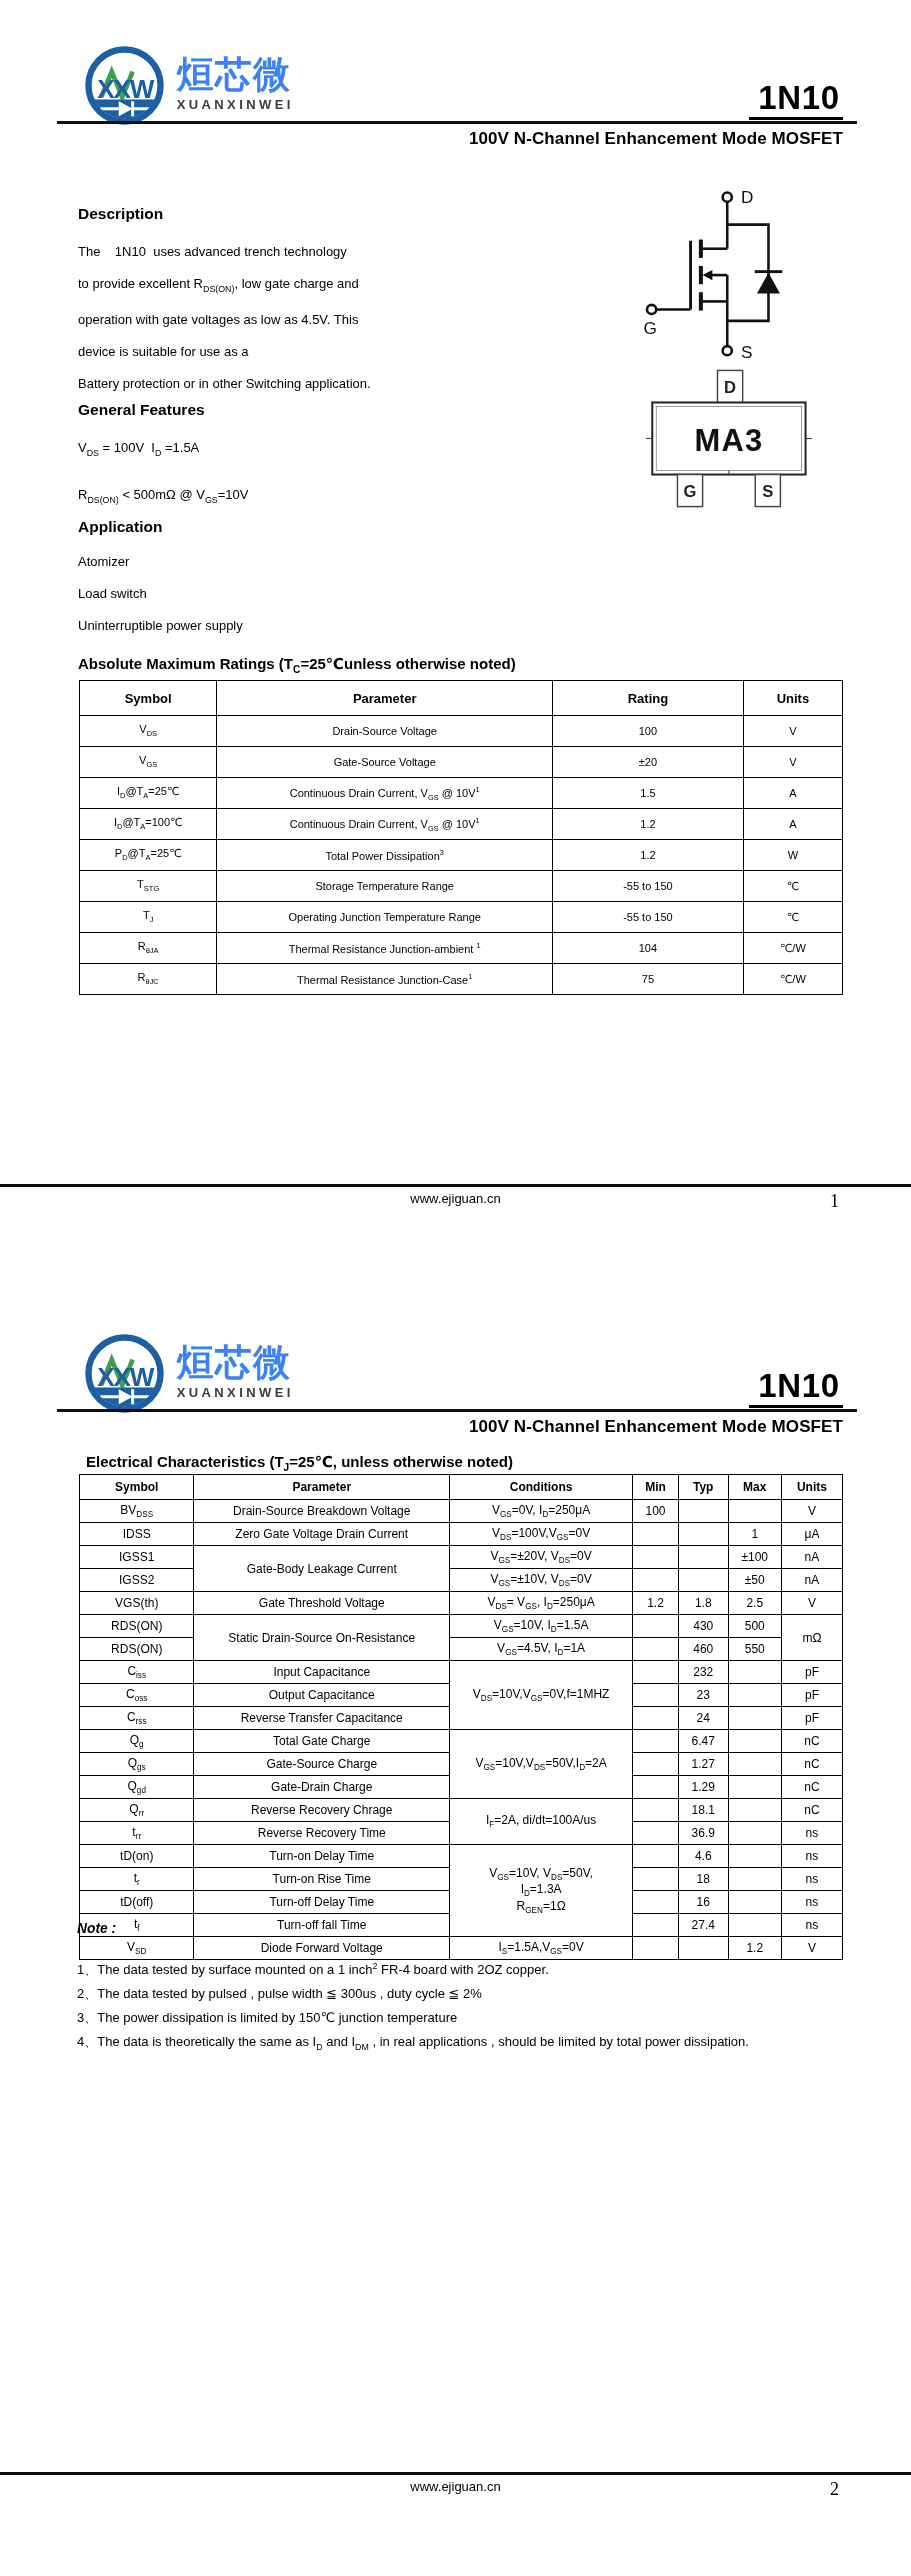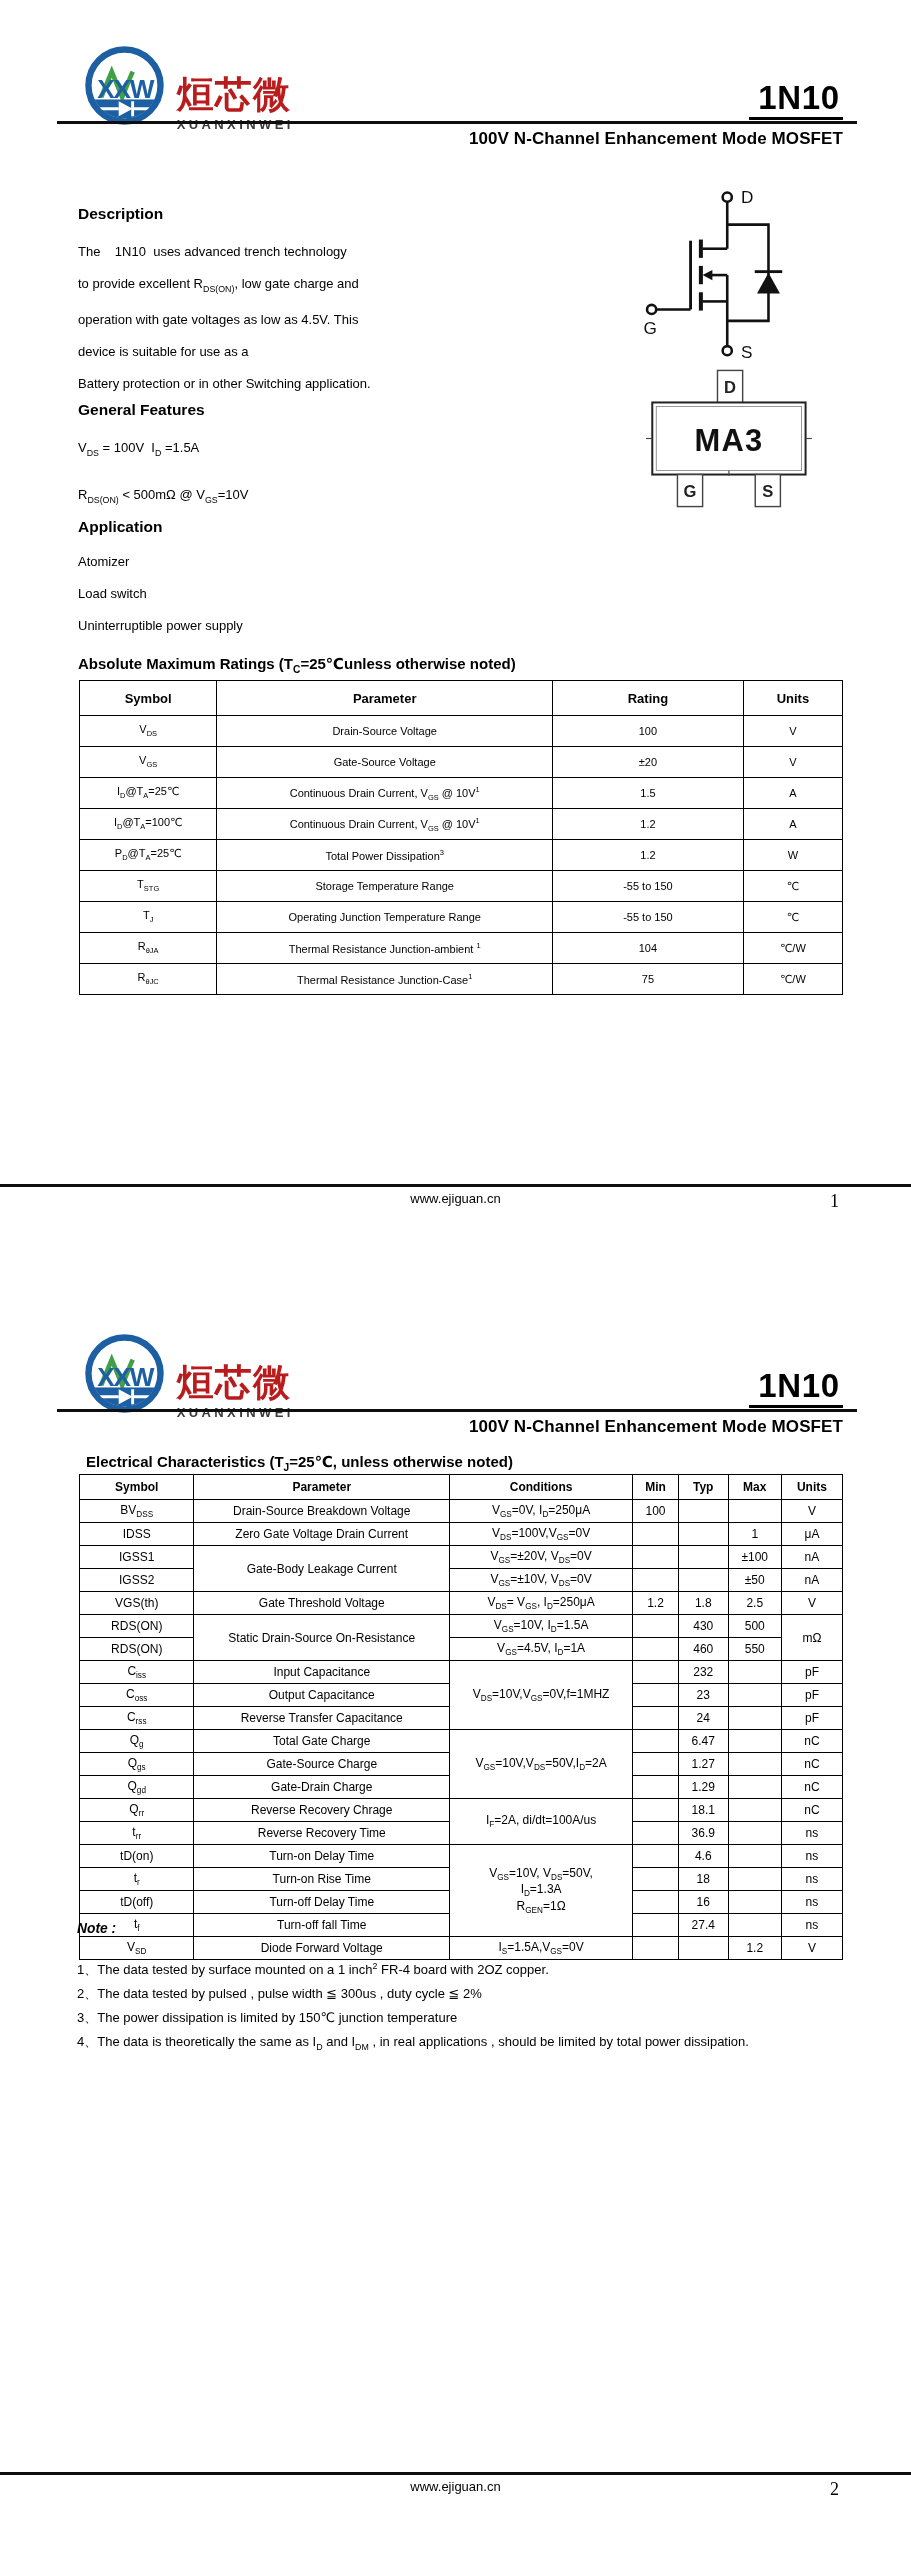--- a/index.html
+++ b/index.html
@@ -2,24 +2,24 @@
 <html style="font-size:9.2px"><head>
 <meta charset="utf-8">
 <style>
   html,body { margin:0; padding:0; background:#fff; }
   body { width:911px; font-family:"Liberation Sans","DejaVu Sans",sans-serif; color:#000; }
   .doc { position:relative; width:911px; height:2576px; background:#ffffff; overflow:hidden; }
   .page { position:absolute; left:0; width:911px; height:1288px; background:#fff; }
   #page1 { top:0; } #page2 { top:1288px; }
 
   
-  .logo { position:absolute; left:78px; top:39px; display:flex; align-items:flex-end; }
+  .logo { position:absolute; left:78px; top:39px; display:flex; align-items:flex-start; }
   .logo-mark svg { display:block; }
   .logo-text { margin-left:5.7px; margin-top:17px; }
-  .logo-zh { font-size:37px; font-weight:bold; line-height:1.05; letter-spacing:1.1px; font-family:"DejaVu Sans","Liberation Sans",sans-serif; color:#b91c1c; }
+  .logo-zh { font-size:37px; font-weight:bold; line-height:1.05; letter-spacing:1.1px; font-family:"DejaVu Sans","Liberation Sans",sans-serif; color:#3b82f6; }
   .logo-en { font-size:13px; letter-spacing:3.4px; color:#3c3c3c; margin-top:2.3px; font-weight:bold; }
   .part-number { position:absolute; right:68px; top:80px; font-size:33px; font-weight:bold; line-height:36px; border-bottom:3.4px solid #000; padding:0 3.4px 1.1px 9.2px; letter-spacing:0.6px; }
   .header-rule { position:absolute; left:57px; right:54px; top:121px; height:2.9px; background:#0e0e0e; }
   .subtitle { position:absolute; right:68px; top:129px; font-size:17px; font-weight:bold; letter-spacing:0.1px; }
 
   
   .sec { position:absolute; left:78px; width:436px;margin-top:44px; }
   .sec-heading { font-size:15.5px; font-weight:bold; }
   .description { top:161px; }
   .description .sec-heading { margin-bottom:12.6px; }

